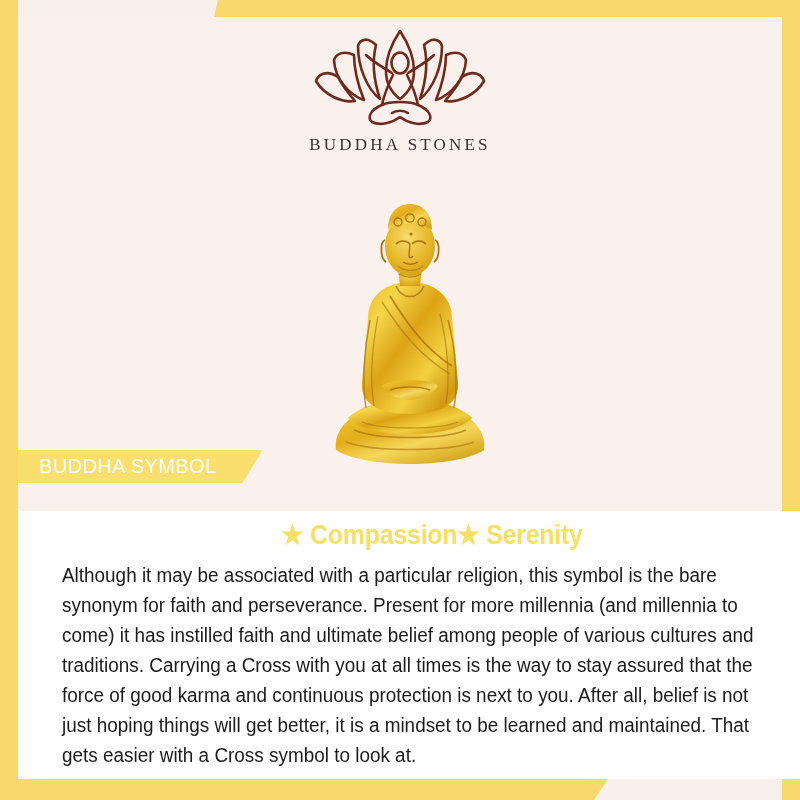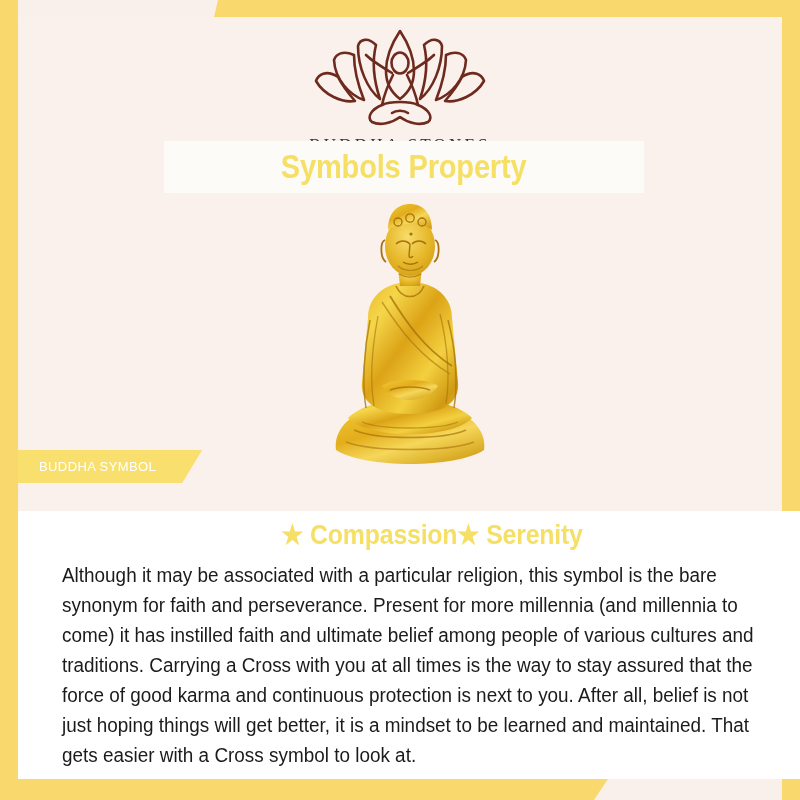--- a/index.html
+++ b/index.html
@@ -112,21 +112,21 @@
     left: 18px; top: 450px;
     height: 33px;
     padding: 0 46px 0 21px;
     background: #f9e06e;
     display: flex;
     align-items: center;
     clip-path: polygon(0 0, 100% 0, calc(100% - 20px) 100%, 0 100%);
     z-index: 3;
   }
   .ribbon-label {
-    font-size: 13px;
+    font-size: 20px;
     color: #ffffff;
     letter-spacing: 0.4px;
     white-space: nowrap;
   }
 
   
   .panel {
     position: absolute;
     left: 18px; top: 511px;
     width: 764px; height: 268px;
@@ -198,23 +198,20 @@
 
             <path d="M74 80 C64 84 58 92 64 97 C72 101 84 98 92 92 C100 98 112 101 120 97 C126 92 120 84 110 80 C102 76 82 76 74 80 Z"></path>
 
             <path d="M84 88 C88 85 96 85 100 88"></path>
           </g>
         </svg>
       </span>
       <span class="logo-word">BUDDHA STONES</span>
     </div>
 
-    <div class="title-plate">
-      <span class="title-text">Symbols Property</span>
-    </div>
 
     <div class="statue-wrap">
       <svg width="180" height="288" viewBox="0 0 180 288" xmlns="http://www.w3.org/2000/svg">
         <defs>
           <linearGradient id="gold" x1="0" y1="0" x2="1" y2="1">
             <stop offset="0%" stop-color="#e8b522"></stop>
             <stop offset="22%" stop-color="#f5d64b"></stop>
             <stop offset="45%" stop-color="#dca316"></stop>
             <stop offset="68%" stop-color="#f3d040"></stop>
             <stop offset="88%" stop-color="#d09a12"></stop>

